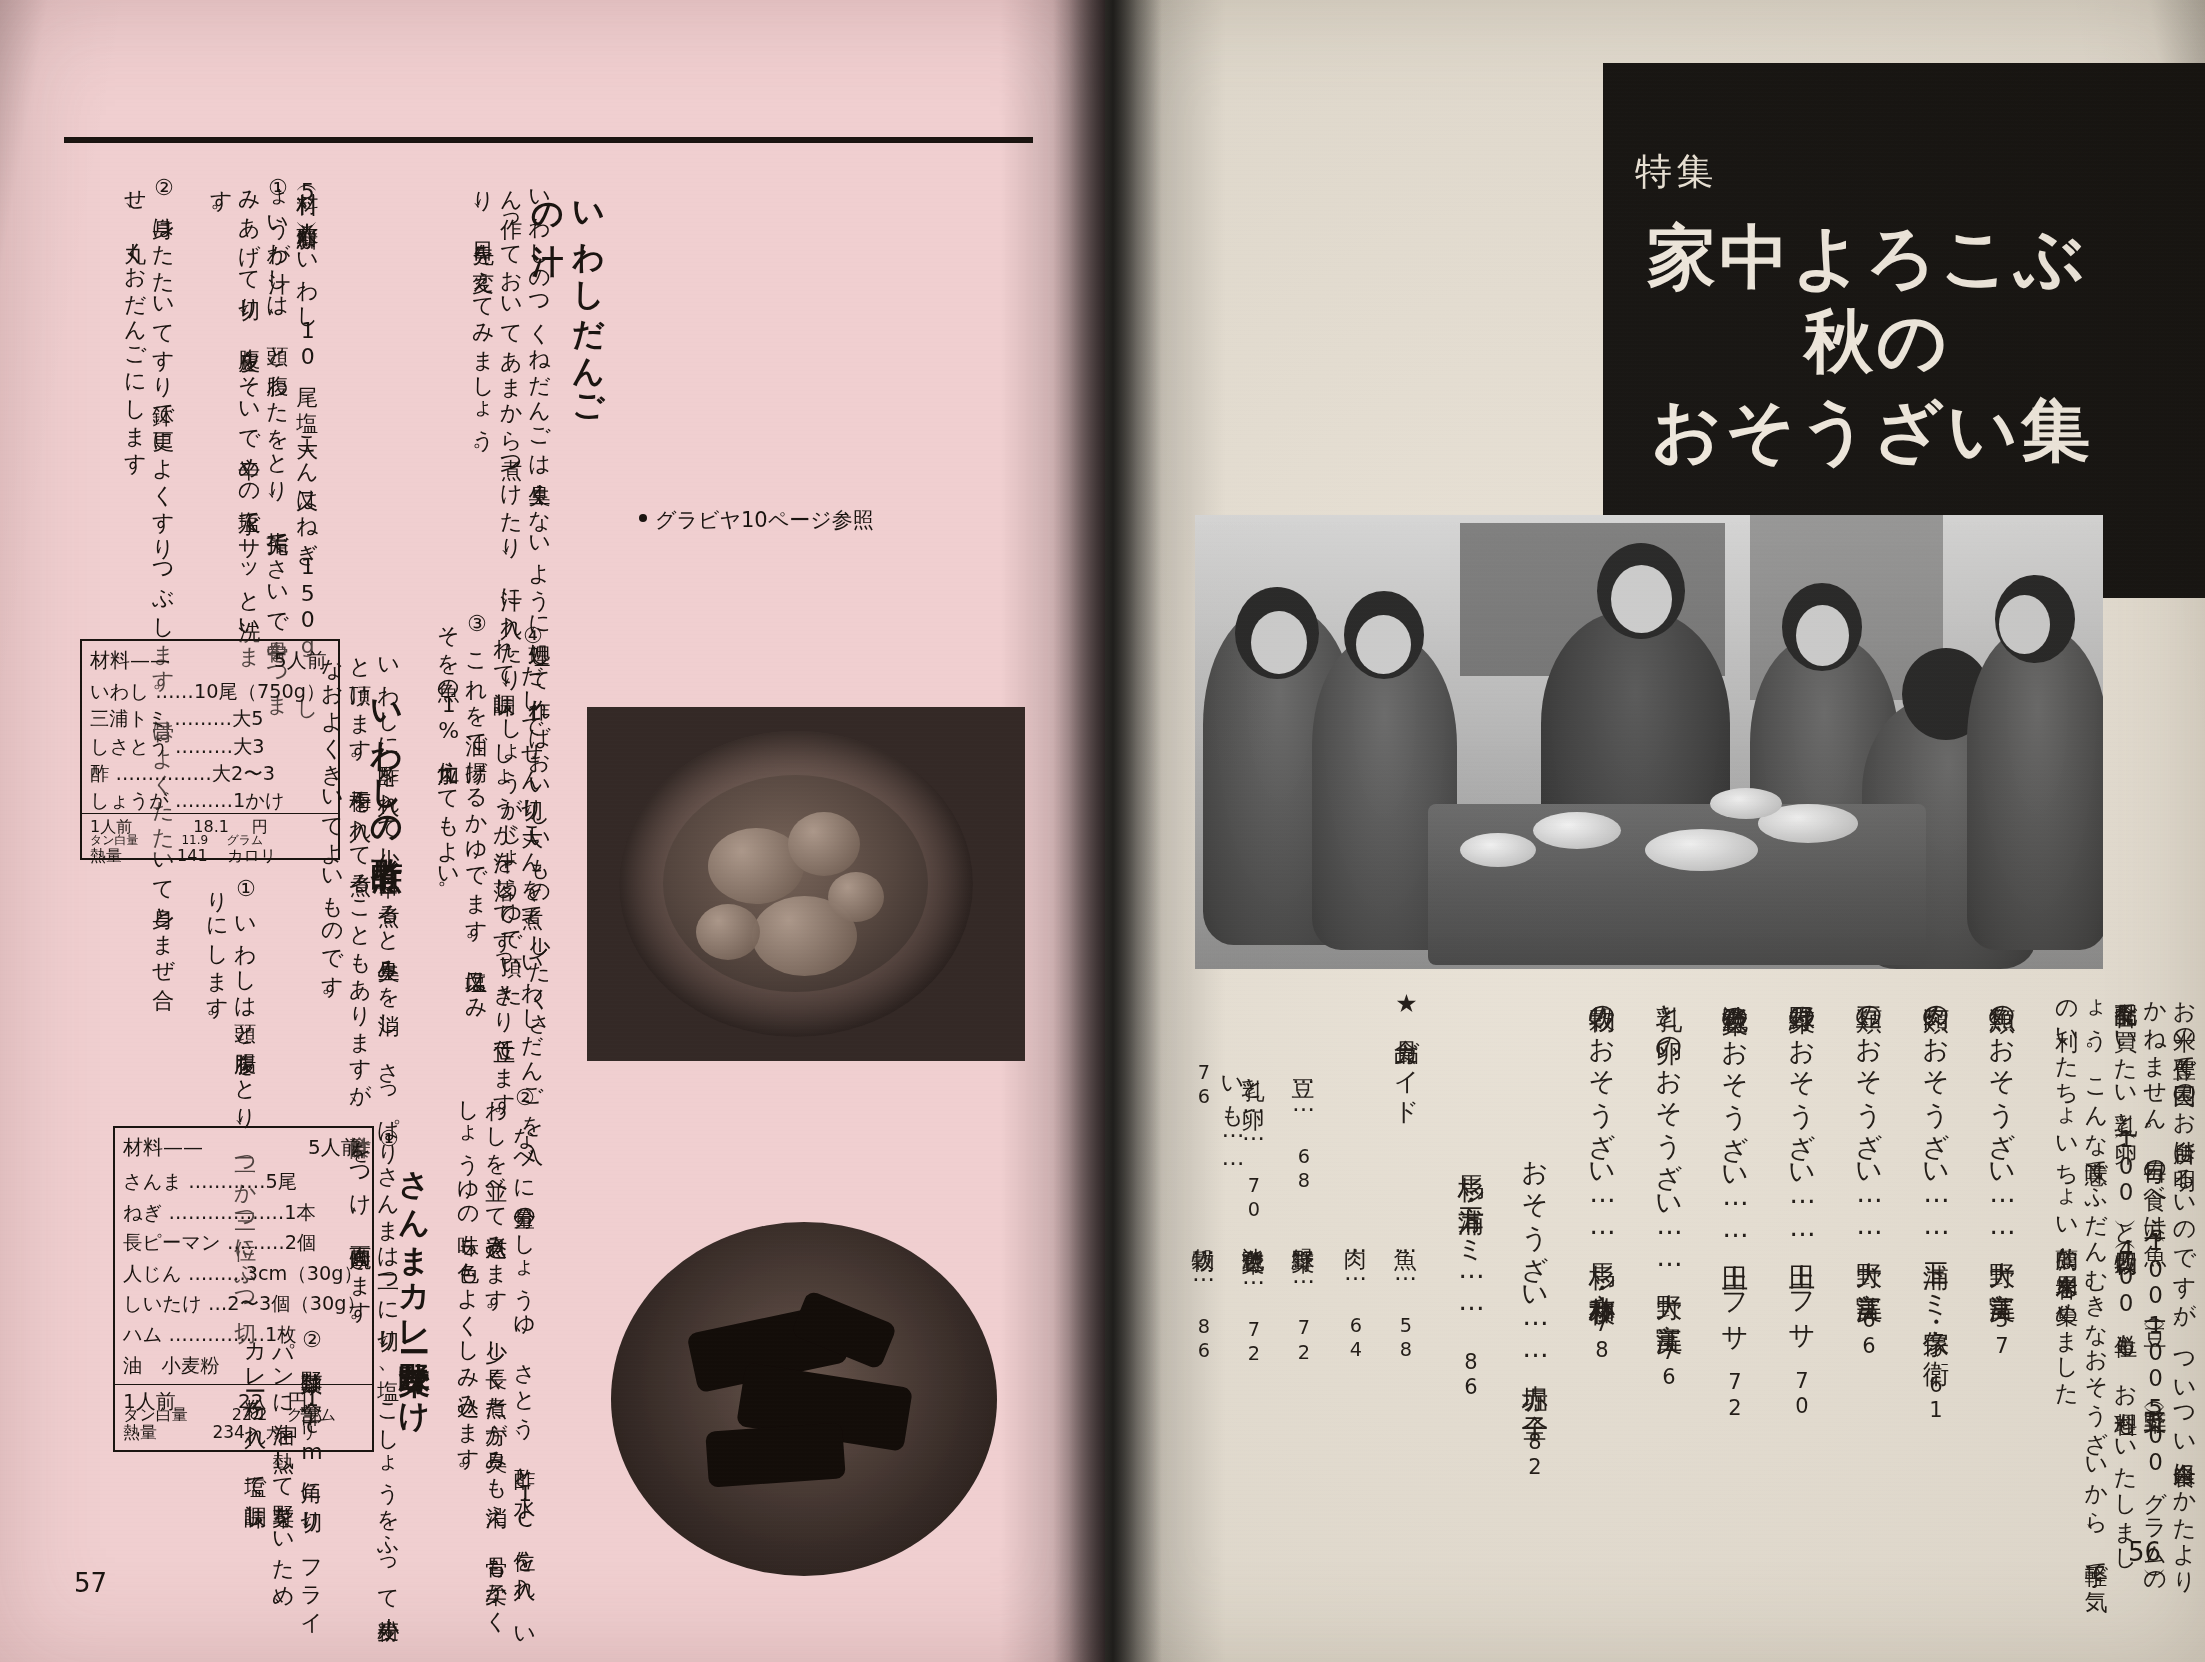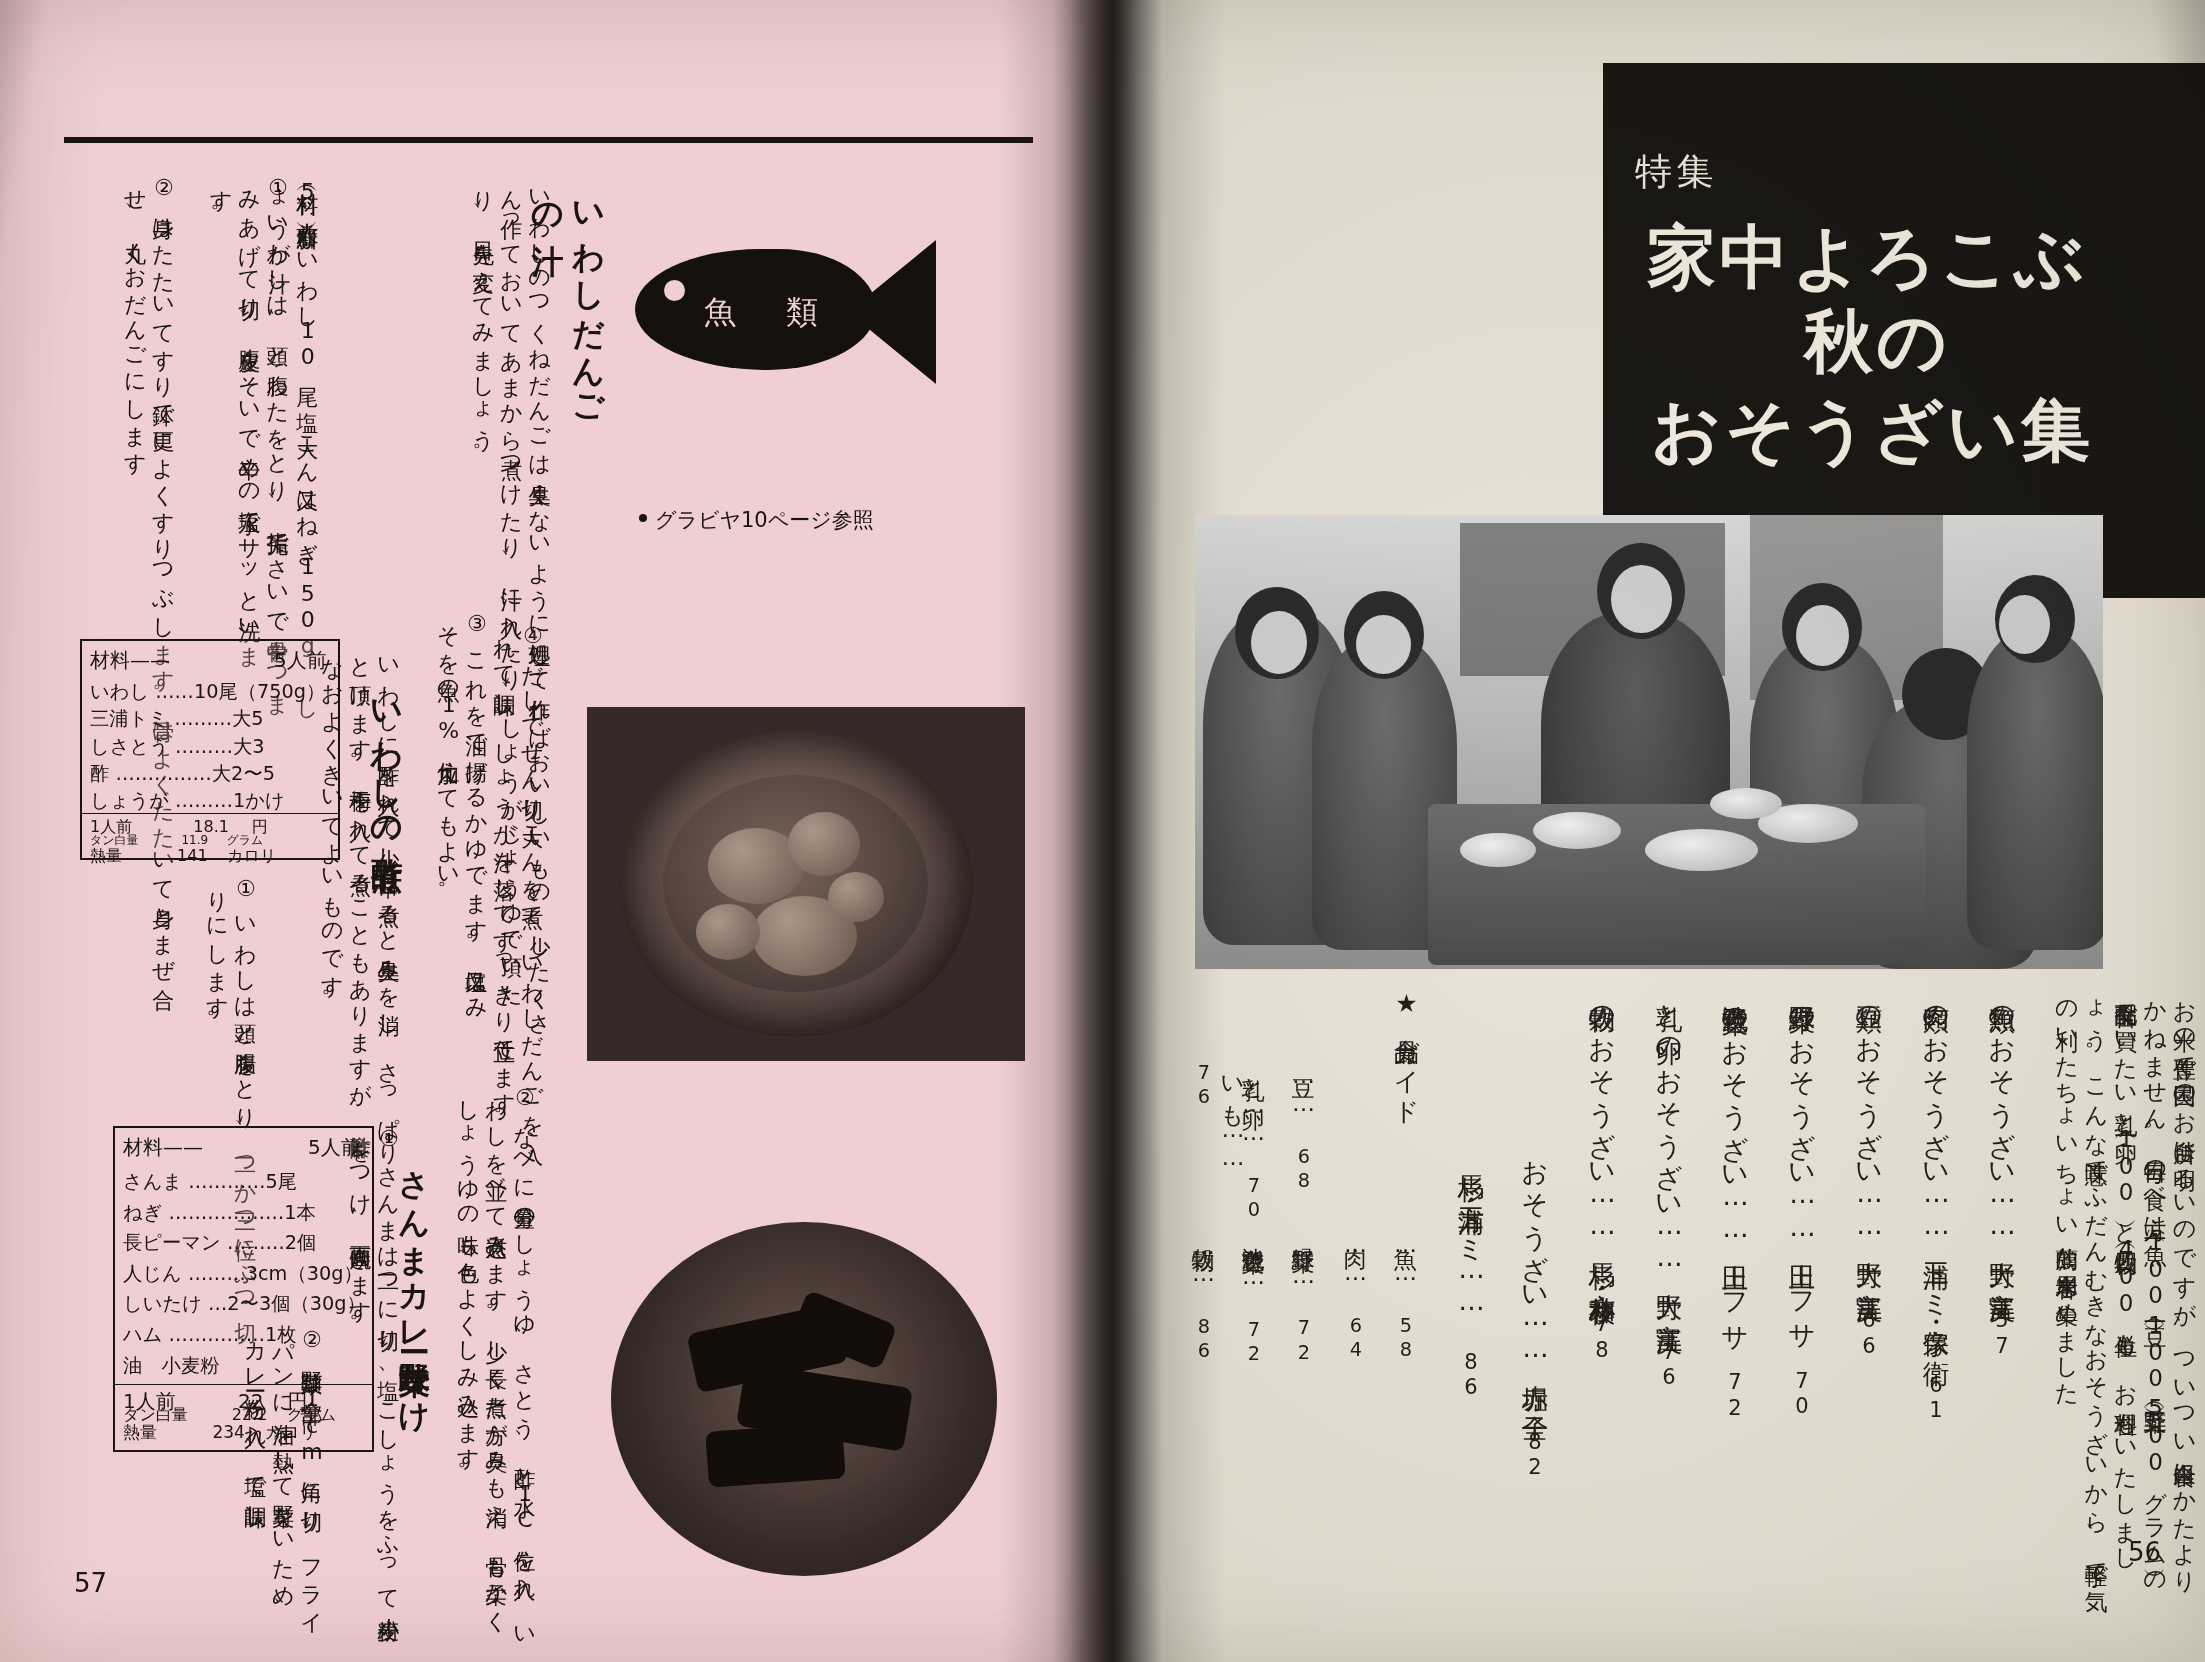--- a/index.html
+++ b/index.html
@@ -329,26 +329,20 @@
 </style>
 </head>
 <body>
 
 <div class="spread">
 
   <div class="page-left">
 
     <div class="rule-top"></div>
 
-    <div class="fish">
-      <div class="body"></div>
-      <div class="tail"></div>
-      <div class="eye"></div>
-      <div class="label">魚　類</div>
-    </div>
 
     <div class="gravure">
       <span class="bullet-dot"></span><span>グラビヤ10ページ参照</span>
     </div>
 
     <div class="v" style="position:absolute; left:527px; top:181px; height:265px; font-size:32px; font-weight:bold;">いわしだんごの汁</div>
 
     <div class="v" style="position:absolute; left:469px; top:175px; height:852px; font-size:22px;">いわしのつくねだんごは生臭くないように処理して作ればおいしいもの、少したくさん作っておいてあまから煮つけたり、汁に入れたり、しょうがじょうゆで頂いたり、目先を変えてみましょう。</div>
     <div class="v" style="position:absolute; left:265px; top:175px; height:547px; font-size:22px;">材料（5人前）新鮮ないわし10尾　塩　大こん又はねぎ150g　しょうが汁</div>
     <div class="v" style="position:absolute; left:207px; top:175px; height:531px; font-size:22px;">①いわしは、頭と腹わたをとり、指先でさいで中骨をつまみあげて切り、腹皮をそいで辛めの塩水でサッと洗います。</div>
@@ -367,21 +361,21 @@
       <div class="ingr-row" style="left:8px; top:64px;">
         <span>三浦トミ</span>
         ………<span>大5</span>
       </div>
       <div class="ingr-row" style="left:8px; top:92px;">
         <span>しさとう</span>
         ………<span>大3</span>
       </div>
       <div class="ingr-row" style="left:8px; top:119px;">
         <span>酢</span>
-        ……………<span>大2〜5</span>
+        ……………<span>大2〜3</span>
       </div>
       <div class="ingr-row" style="left:8px; top:146px;text-align:center;">
         <span>しょうが</span>
         ………<span>1かけ</span>
       </div>
 
       <div class="ingr-sub" style="top:172px;"></div>
       <div class="ingr-row" style="left:8px; top:176px; font-size:16px;">
         <span>1人前</span>
         <span style="margin-left:56px;">18.1</span>

